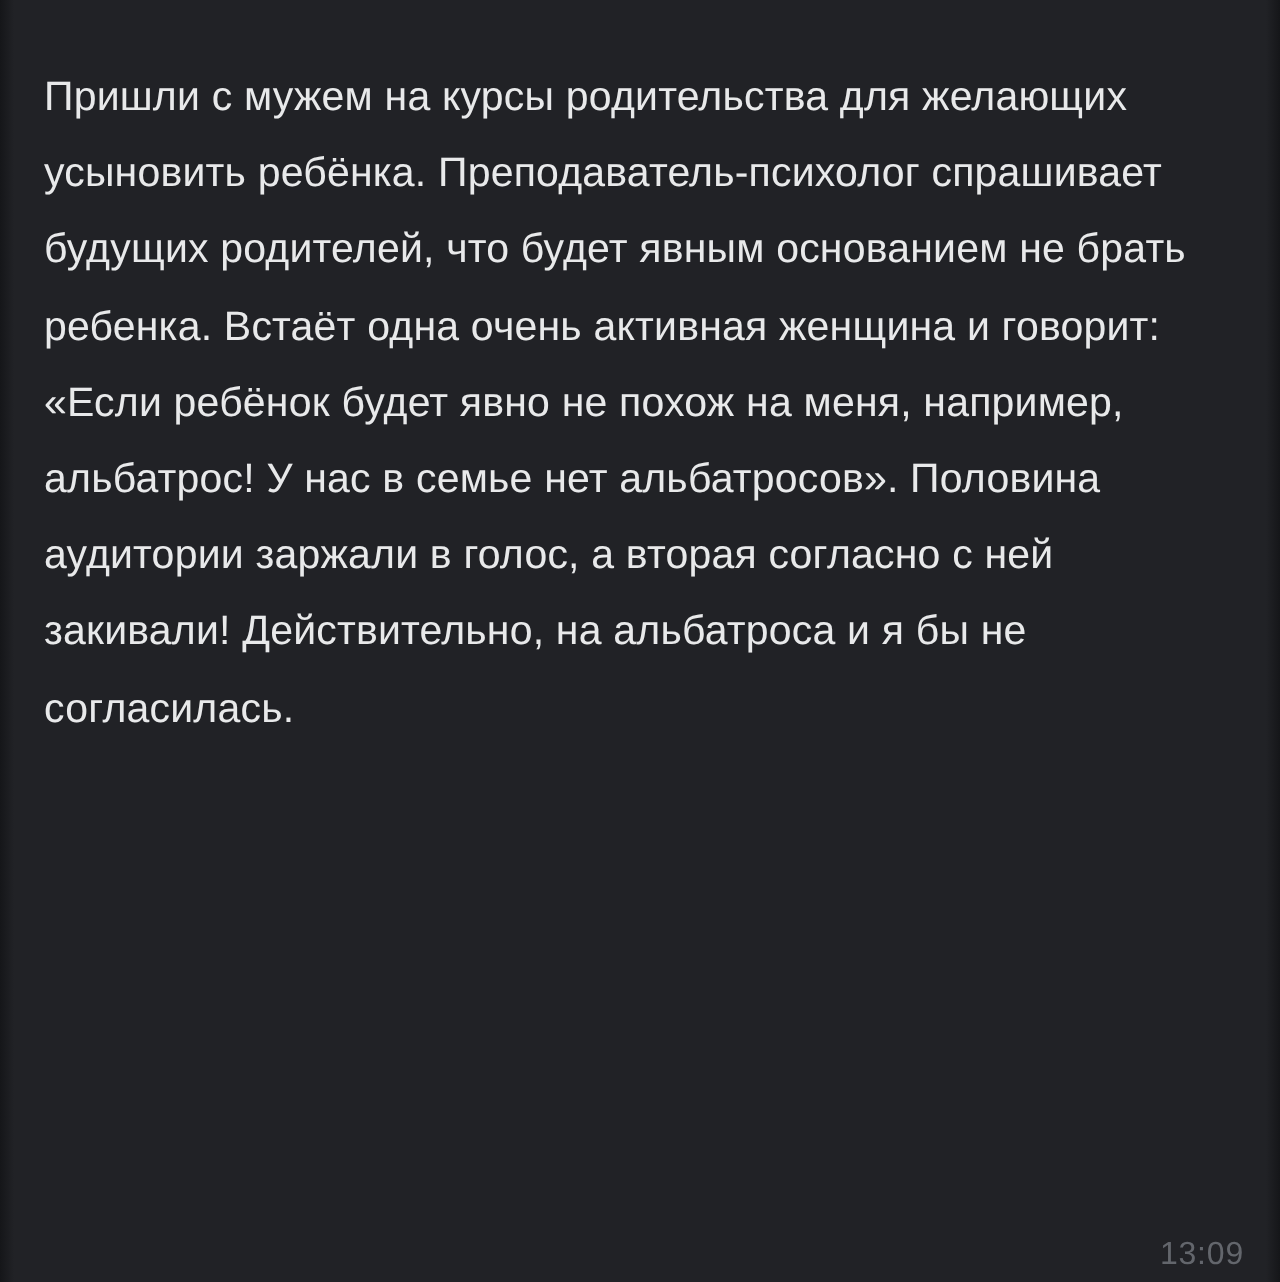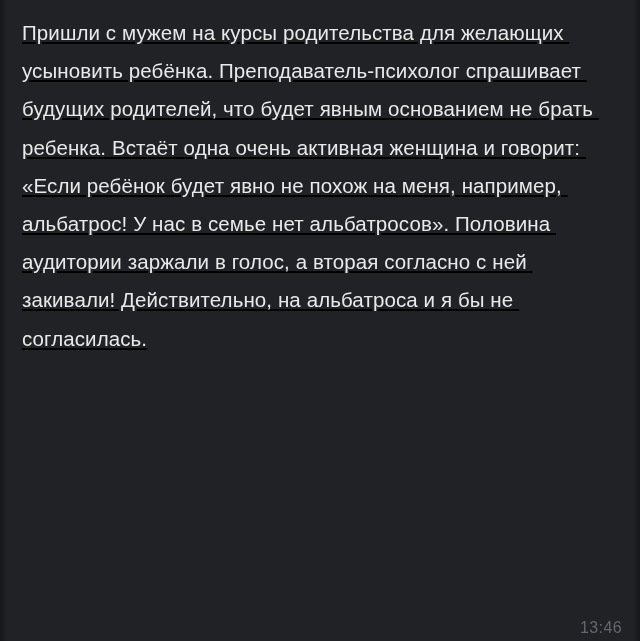--- a/index.html
+++ b/index.html
@@ -16,22 +16,21 @@
     font-family: "Liberation Sans", sans-serif;
   }
   .message-bubble {
     position: absolute;
     left: 0;
     top: 0;
     width: 640px;
     height: 641px;
     background: #212226;
     box-sizing: border-box;
-    padding: 14px 22px 0 22px;
-    text-decoration: underline;
+    padding: 30px 22px 0 22px;
   }
   .message-text {
     color: #e8e9ea;
     font-size: 20.5px;
     line-height: 38.2px;
     letter-spacing: 0.1px;
     white-space: pre-wrap;
     word-wrap: break-word;
   }
   .timestamp {
@@ -59,19 +58,19 @@
     background: linear-gradient(to left, #151619, rgba(21,22,25,0));
   }
 </style>
 </head>
 <body>
 
 <div id="screen">
 
   <div class="message-bubble">
     <div class="message-text">Пришли с мужем на курсы родительства для желающих усыновить ребёнка. Преподаватель-психолог спрашивает будущих родителей, что будет явным основанием не брать ребенка. Встаёт одна очень активная женщина и говорит: «Если ребёнок будет явно не похож на меня, например, альбатрос! У нас в семье нет альбатросов». Половина аудитории заржали в голос, а вторая согласно с ней закивали! Действительно, на альбатроса и я бы не согласилась.</div>
-    <div class="timestamp">13:46</div>
+    <div class="timestamp">13:09</div>
   </div>
 
   <div class="edge-left"></div>
   <div class="edge-right"></div>
 
 </div>
 
 </body></html>

